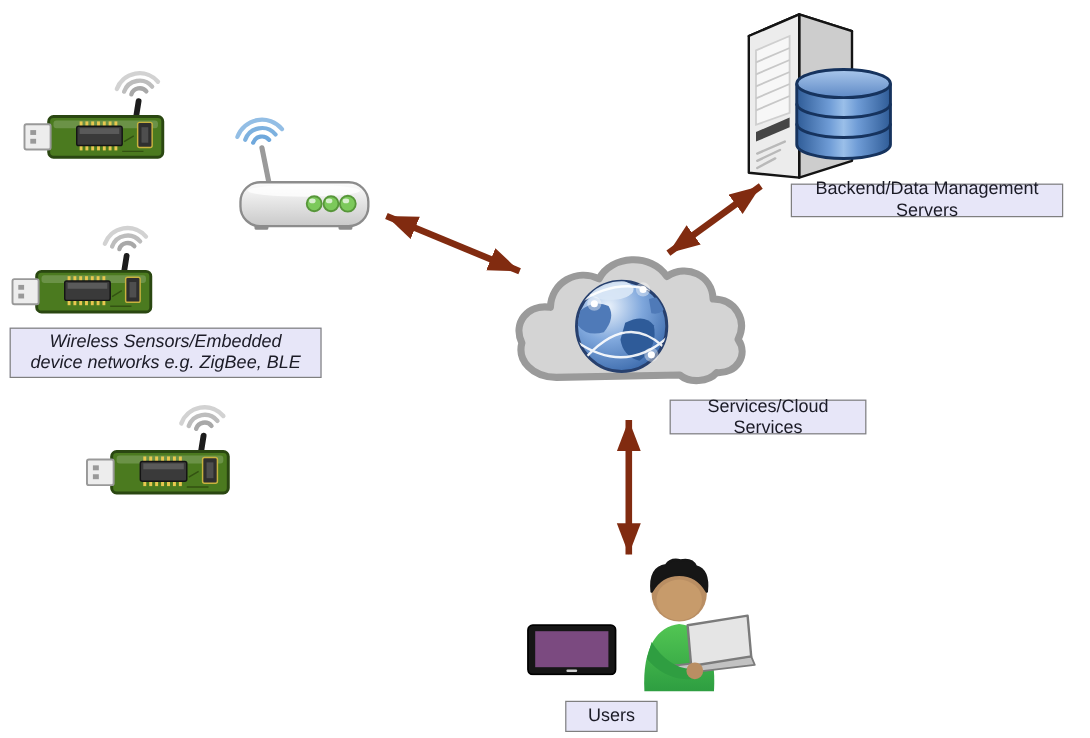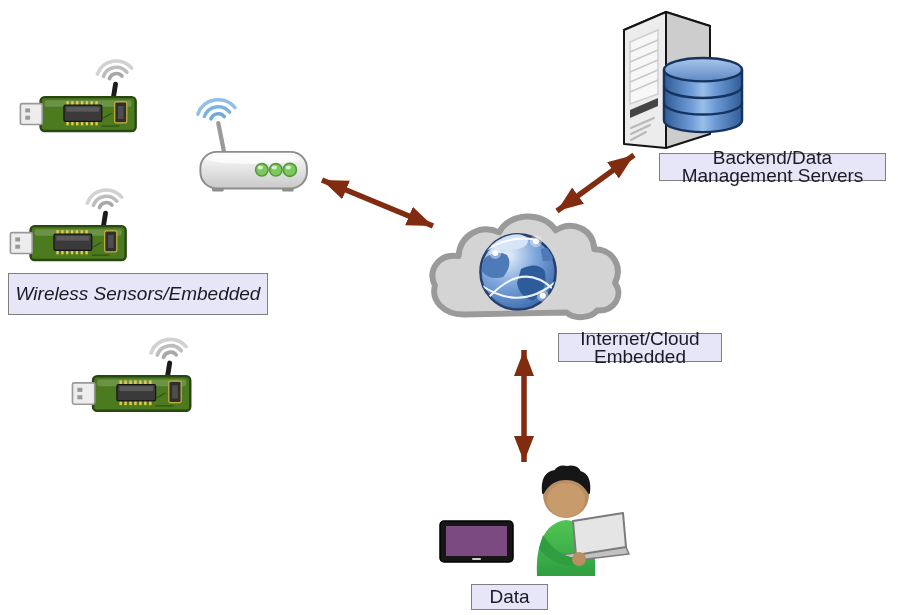--- a/index.html
+++ b/index.html
@@ -12,21 +12,21 @@
   }
   .node{position:absolute;}
   .node svg{display:block;width:100%;height:100%;}
   .label{
     position:absolute;
     background:var(--label_fill,#E7E6F8);
     border:1px solid var(--label_border,#7F7F7F);
     color:var(--label_text,#1B1B26);
     display:flex;align-items:center;justify-content:center;
     flex-direction:column;
-    font-size:19px;line-height:18px;
+    font-size:15px;line-height:18px;
     text-align:center;
     box-sizing:border-box;
   }
   
   #sensor1{left:18px;top:47px;width:137px;height:89px;}
   #sensor2{left:8px;top:176px;width:137px;height:89px;}
   #sensor3{left:70px;top:325px;width:140px;height:91px;}
   #router{left:190px;top:92px;width:125px;height:105px;}
   #cloud{left:424px;top:197px;width:198px;height:136px;}
   #server{left:618px;top:2px;width:105px;height:150px;}
@@ -248,24 +248,25 @@
     </defs>
     <g style="stroke:var(--arrow,#812B10)" stroke-width="5.5" fill="none">
       <line x1="322" y1="180" x2="433" y2="226" marker-start="url(#ah)" marker-end="url(#ah)"></line>
       <line x1="557" y1="211" x2="634" y2="155" marker-start="url(#ah)" marker-end="url(#ah)"></line>
       <line x1="524" y1="350" x2="524" y2="462" marker-start="url(#ah)" marker-end="url(#ah)"></line>
     </g>
   </svg>
 
   <div class="label" id="label-sensors">
     <span>Wireless Sensors/Embedded</span>
+    <span>device networks e.g. ZigBee, BLE</span>
   </div>
   <div class="label" id="label-backend">
     <span>Backend/Data Management Servers</span>
   </div>
   <div class="label" id="label-cloud">
-    <span>Internet/Cloud Embedded</span>
+    <span>Services/Cloud Services</span>
   </div>
   <div class="label" id="label-users">
-    <span>Data</span>
+    <span>Users</span>
   </div>
 
 </div>
 
 </body></html>

